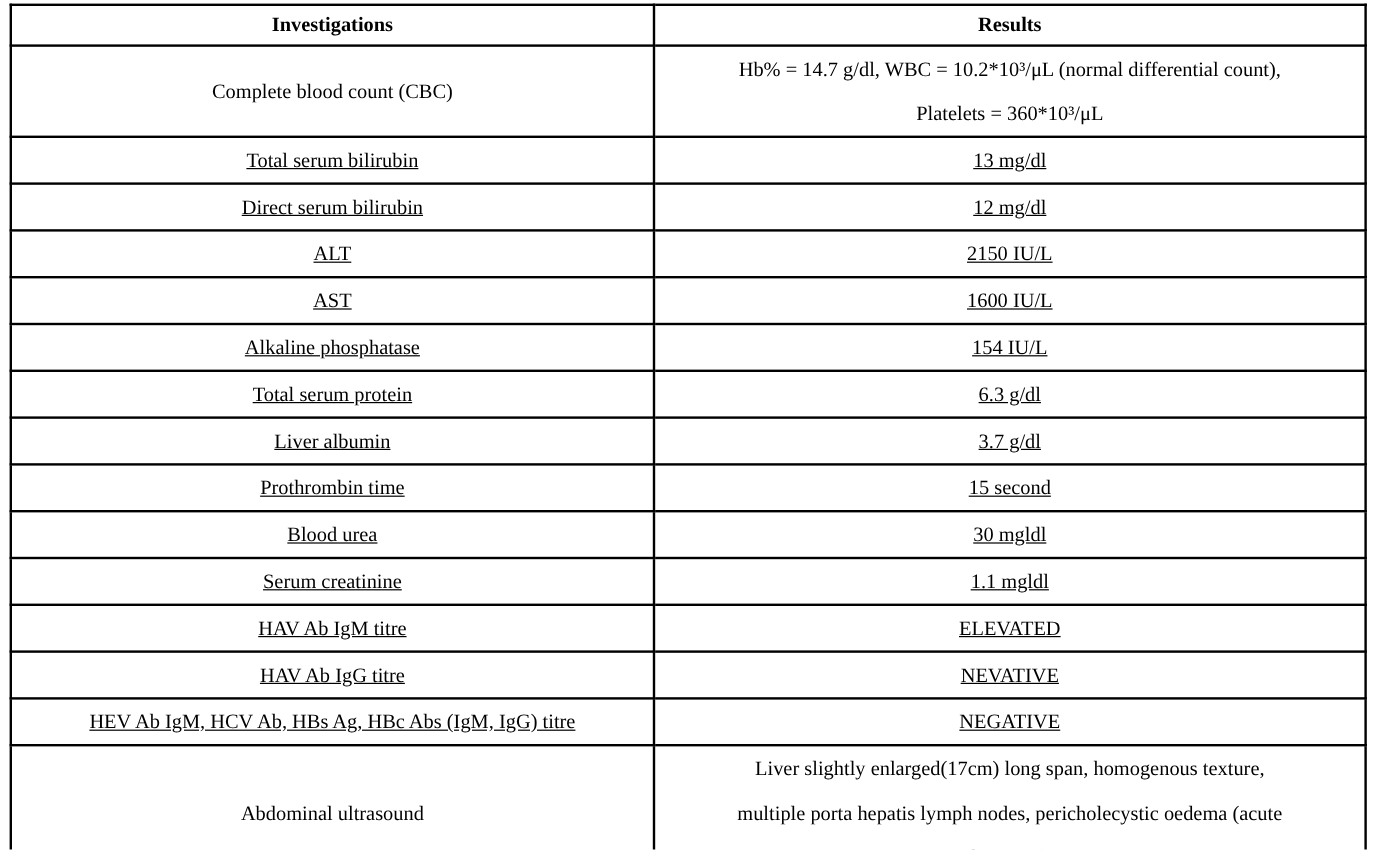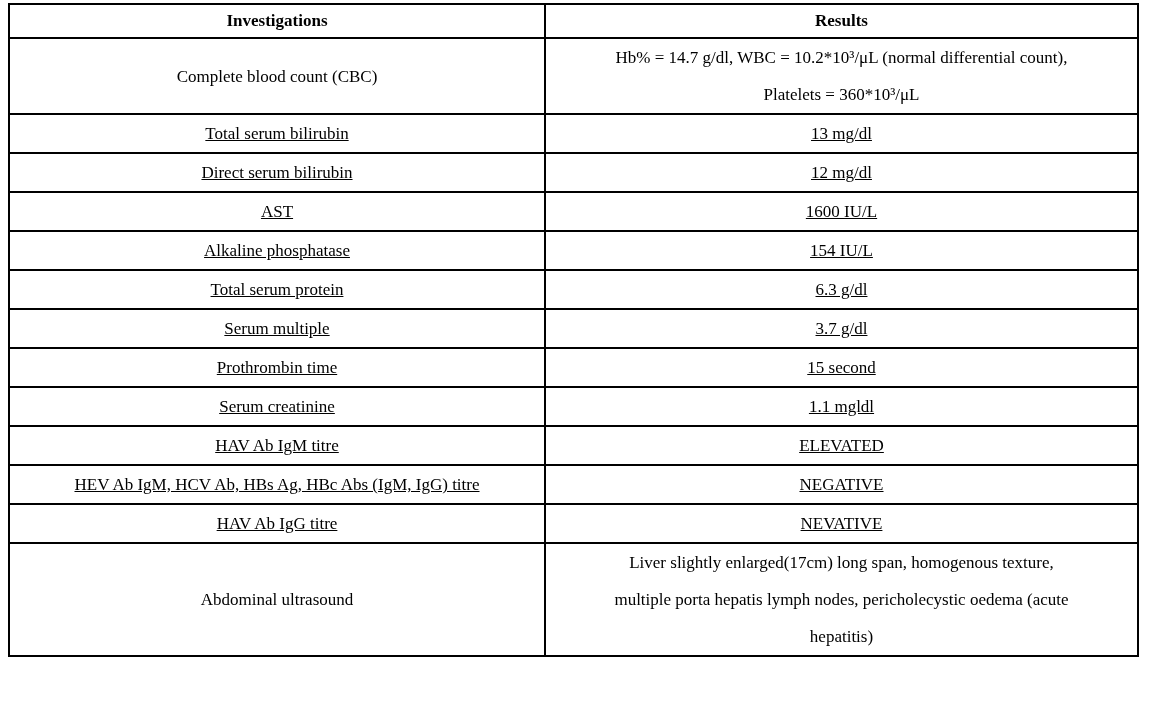--- a/index.html
+++ b/index.html
@@ -63,54 +63,62 @@
     </tr>
     <tr class="row-std">
       <td>Total serum bilirubin</td>
       <td>13 mg/dl</td>
     </tr>
     <tr class="row-std">
       <td>Direct serum bilirubin</td>
       <td>12 mg/dl</td>
     </tr>
     <tr class="row-std">
+      <td>ALT</td>
+      <td>2150 IU/L</td>
+    </tr>
+    <tr class="row-std">
       <td>AST</td>
       <td>1600 IU/L</td>
     </tr>
     <tr class="row-std">
       <td>Alkaline phosphatase</td>
       <td>154 IU/L</td>
     </tr>
     <tr class="row-std">
       <td>Total serum protein</td>
       <td>6.3 g/dl</td>
     </tr>
     <tr class="row-std">
-      <td>Serum multiple</td>
+      <td>Liver albumin</td>
       <td>3.7 g/dl</td>
     </tr>
     <tr class="row-std">
       <td>Prothrombin time</td>
       <td>15 second</td>
+    </tr>
+    <tr class="row-std">
+      <td>Blood urea</td>
+      <td>30 mgldl</td>
     </tr>
     <tr class="row-std">
       <td>Serum creatinine</td>
       <td>1.1 mgldl</td>
     </tr>
     <tr class="row-std">
       <td>HAV Ab IgM titre</td>
       <td>ELEVATED</td>
     </tr>
     <tr class="row-std">
+      <td>HAV Ab IgG titre</td>
+      <td>NEVATIVE</td>
+    </tr>
+    <tr class="row-std">
       <td>HEV Ab IgM, HCV Ab, HBs Ag, HBc Abs (IgM, IgG) titre</td>
       <td>NEGATIVE</td>
-    </tr>
-    <tr class="row-std">
-      <td>HAV Ab IgG titre</td>
-      <td>NEVATIVE</td>
     </tr>
     <tr class="row-us">
       <td>Abdominal ultrasound</td>
       <td>Liver slightly enlarged(17cm) long span, homogenous texture,
 multiple porta hepatis lymph nodes, pericholecystic oedema (acute
 hepatitis)</td>
     </tr>
   </tbody>
 </table>
 

